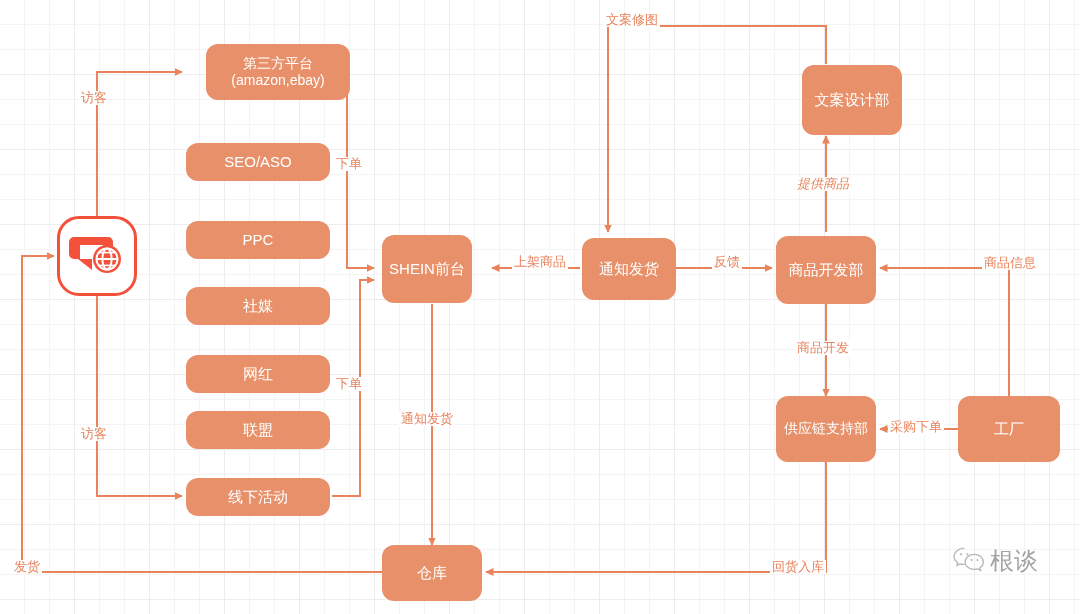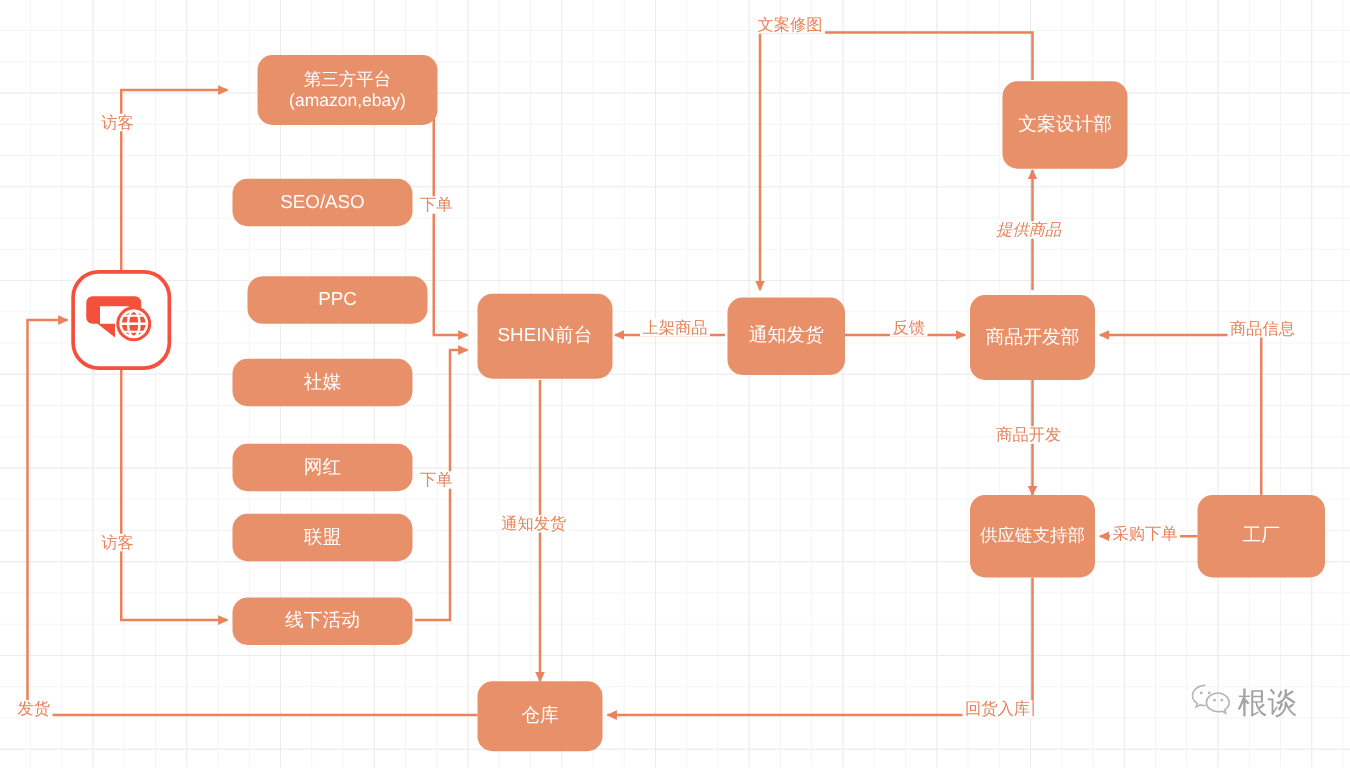--- a/index.html
+++ b/index.html
@@ -133,41 +133,41 @@
     <span>
       <span>第三方平台</span><br>
       <span>(amazon,ebay)</span>
     </span>
   </div>
 
   <div class="node" style="left:186px;top:143px;width:144px;height:38px;">
     <span>SEO/ASO</span>
   </div>
 
-  <div class="node" style="left:198px;top:221px;width:144px;height:38px;">
+  <div class="node" style="left:186px;top:221px;width:144px;height:38px;">
     <span>PPC</span>
   </div>
 
   <div class="node" style="left:186px;top:287px;width:144px;height:38px;">
     <span>社媒</span>
   </div>
 
   <div class="node" style="left:186px;top:355px;width:144px;height:38px;">
     <span>网红</span>
   </div>
 
   <div class="node" style="left:186px;top:411px;width:144px;height:38px;">
     <span>联盟</span>
   </div>
 
   <div class="node" style="left:186px;top:478px;width:144px;height:38px;">
     <span>线下活动</span>
   </div>
 
-  <div class="node" style="left:382px;top:235px;width:108px;height:68px;">
+  <div class="node" style="left:382px;top:235px;width:90px;height:68px;">
     <span>SHEIN前台</span>
   </div>
 
   <div class="node" style="left:582px;top:238px;width:94px;height:62px;">
     <span>通知发货</span>
   </div>
 
   <div class="node" style="left:776px;top:65px;width:100px;height:70px;margin-left:26px;">
     <span>文案设计部</span>
   </div>

